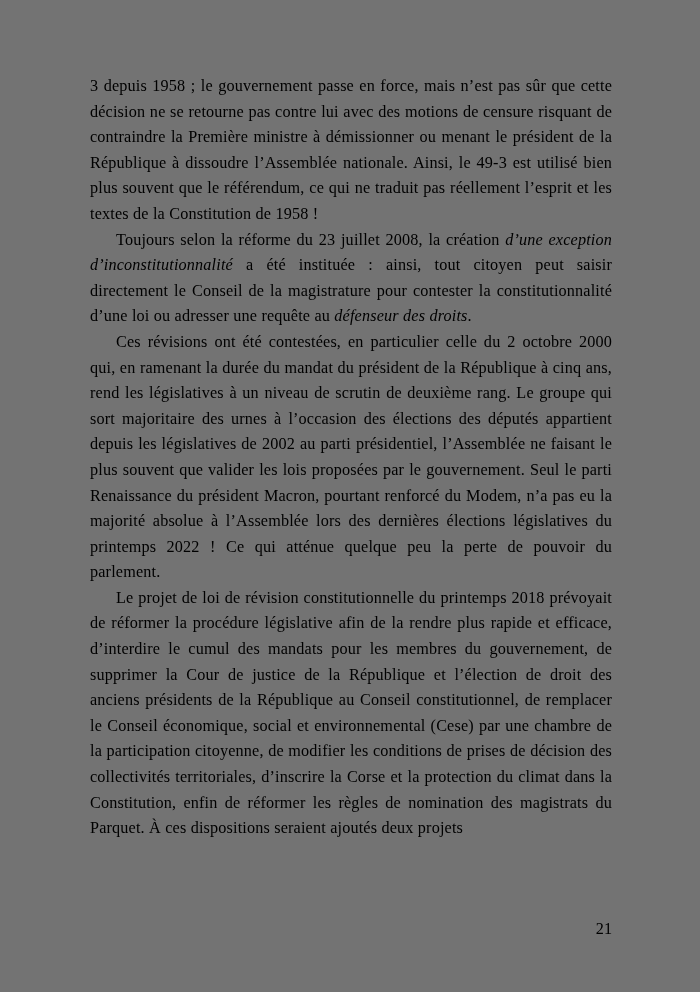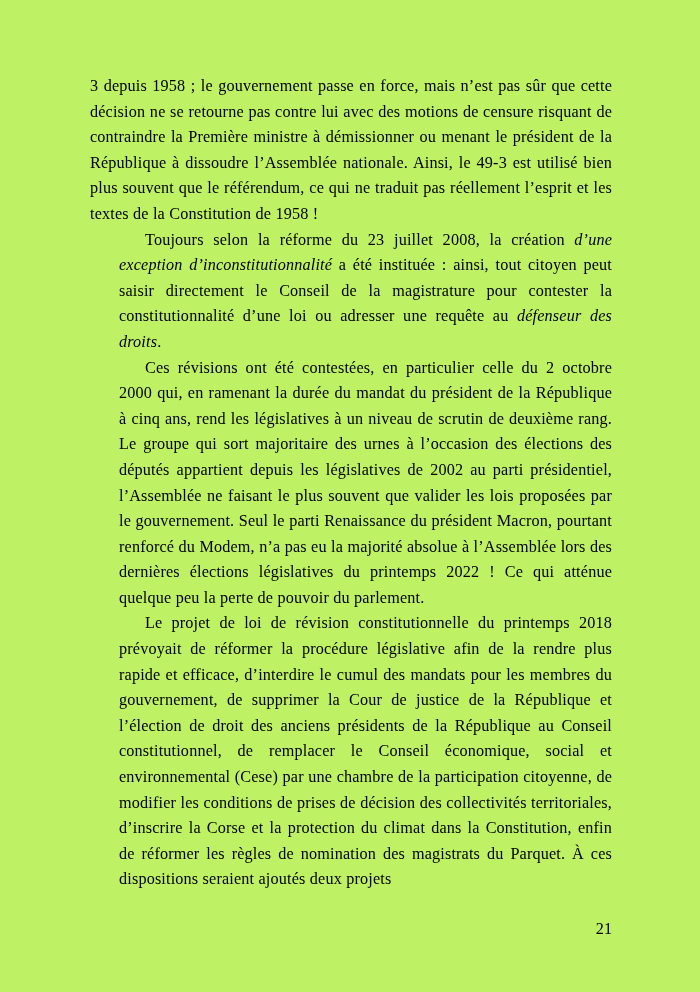--- a/index.html
+++ b/index.html
@@ -14,42 +14,41 @@
     font-family: "Liberation Serif", "DejaVu Serif", serif;
     color: #000000;
     overflow: hidden;
   }
   .page {
     position: absolute;
     left: 0;
     top: 0;
     width: 700px;
     height: 992px;
-    background: #bef264;
+    background: #737373;
   }
   .text-block {
     position: absolute;
     left: 90px;
     top: 74px;
     width: 522px;
   }
   .para {
     margin: 0;
     font-size: 16.2px;
     line-height: 25.6px;
     text-align: justify;
     text-justify: inter-word;
     hyphens: none;
     -webkit-hyphens: none;
     letter-spacing: 0.01em;
     word-spacing: 0.005em;
   }
   .para.indent {
     text-indent: 26px;
-    margin-left: 29px;
   }
   .para.cont {
     text-indent: 0;
   }
   .ital {
     font-style: italic;
   }
   .page-number {
     position: absolute;
     left: 0;

